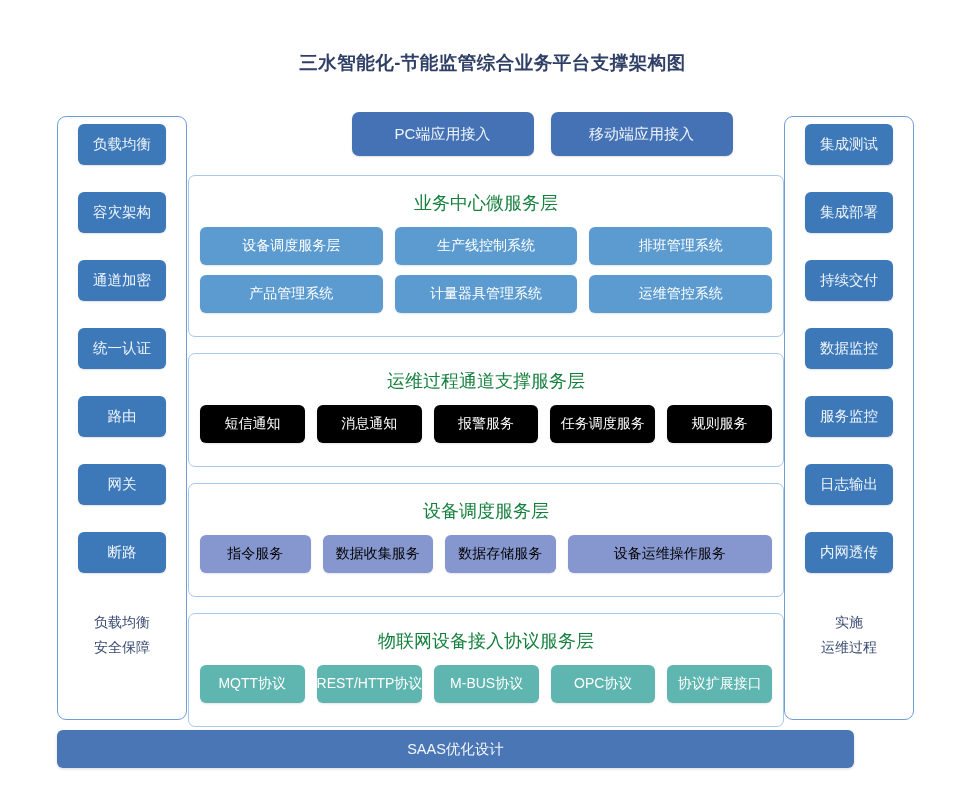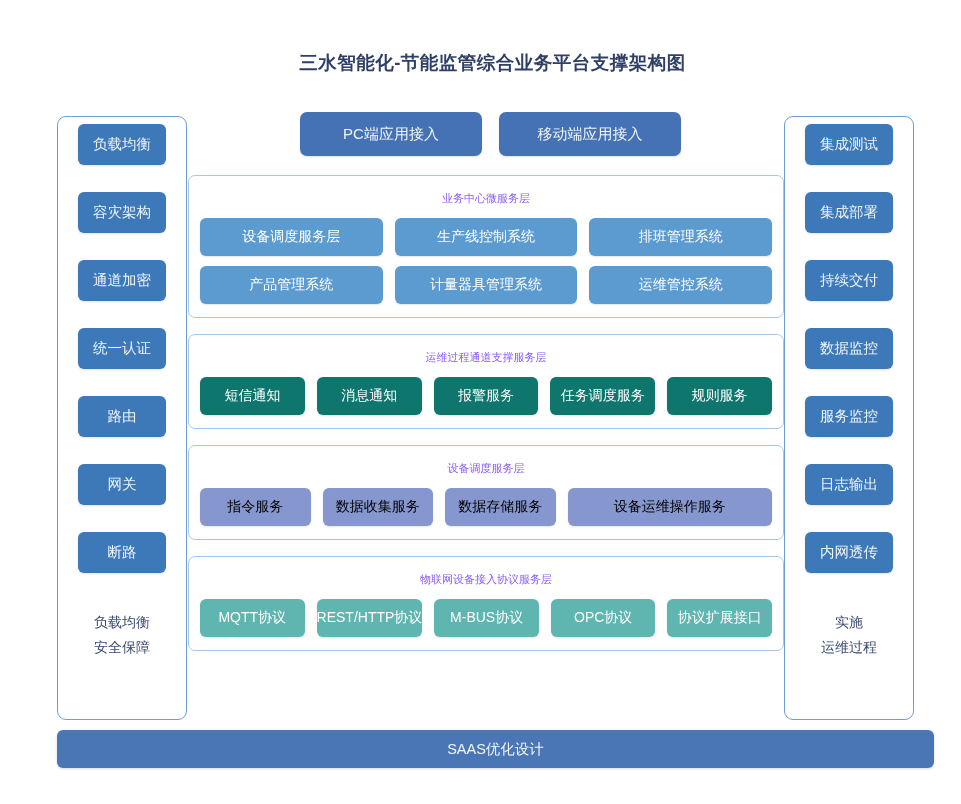--- a/index.html
+++ b/index.html
@@ -52,64 +52,65 @@
   
   .mid {
     position: absolute; left: 188px; top: 112px;
     width: 596px;
   }
 
   .access-row {
     display: flex; gap: 17px;
     margin-bottom: 19px;
     padding-left: 112px;
+    justify-content: center;
   }
   .access-btn {
     width: 182px; height: 44px;
     background: #4472b5;
     border-radius: 7px;
     color: #f0f5fc; font-size: 15px;
     display: flex; align-items: center; justify-content: center;
     box-shadow: 0 1px 2px rgba(0,0,0,0.13);
   }
 
   .layer {
     border: 1.3px solid #a9c8e8;
     border-radius: 7px;
     background: #ffffff;
     padding: 11px 11px 13px 11px;
     margin-bottom: 16px;
   }
   .layer-title {
     text-align: center;
-    font-size: 11px; color: #8b5cf6;
+    font-size: 18px; color: #15803d;
     margin: 4px 0 12px 0;
   }
   .layer-row {
     display: flex; gap: 12px;
     margin-bottom: 10px;
   }
-  .layer-row:last-child { margin-bottom: 0; }
+  .layer-row:last-child { margin-bottom: 10px; }
   .cell {
     height: 38px;
     border-radius: 6px;
     display: flex; align-items: center; justify-content: center;
     font-size: 14px; color: #ffffff;
     box-shadow: 0 1px 2px rgba(0,0,0,0.11);
     flex: 1 1 0;
     white-space: nowrap;
   }
   .c-blue     { background: #5b9bd0; }
-  .c-teal     { background: #0f766e; }
+  .c-teal     { background: #000000; }
   .c-lav      { background: #8697cf; color: #000000; }
   .c-mint     { background: #5fb5af; }
 
   .bottom-bar {
     position: absolute; left: 57px; top: 730px;
-    width: 877px; height: 38px;
+    width: 797px; height: 38px;
     background: #4a76b5;
     border-radius: 6px;
     color: #f2f6fc; font-size: 14.5px;
     display: flex; align-items: center; justify-content: center;
     box-shadow: 0 1px 3px rgba(0,0,0,0.15);
   }
 </style>
 </head>
 <body>
 

